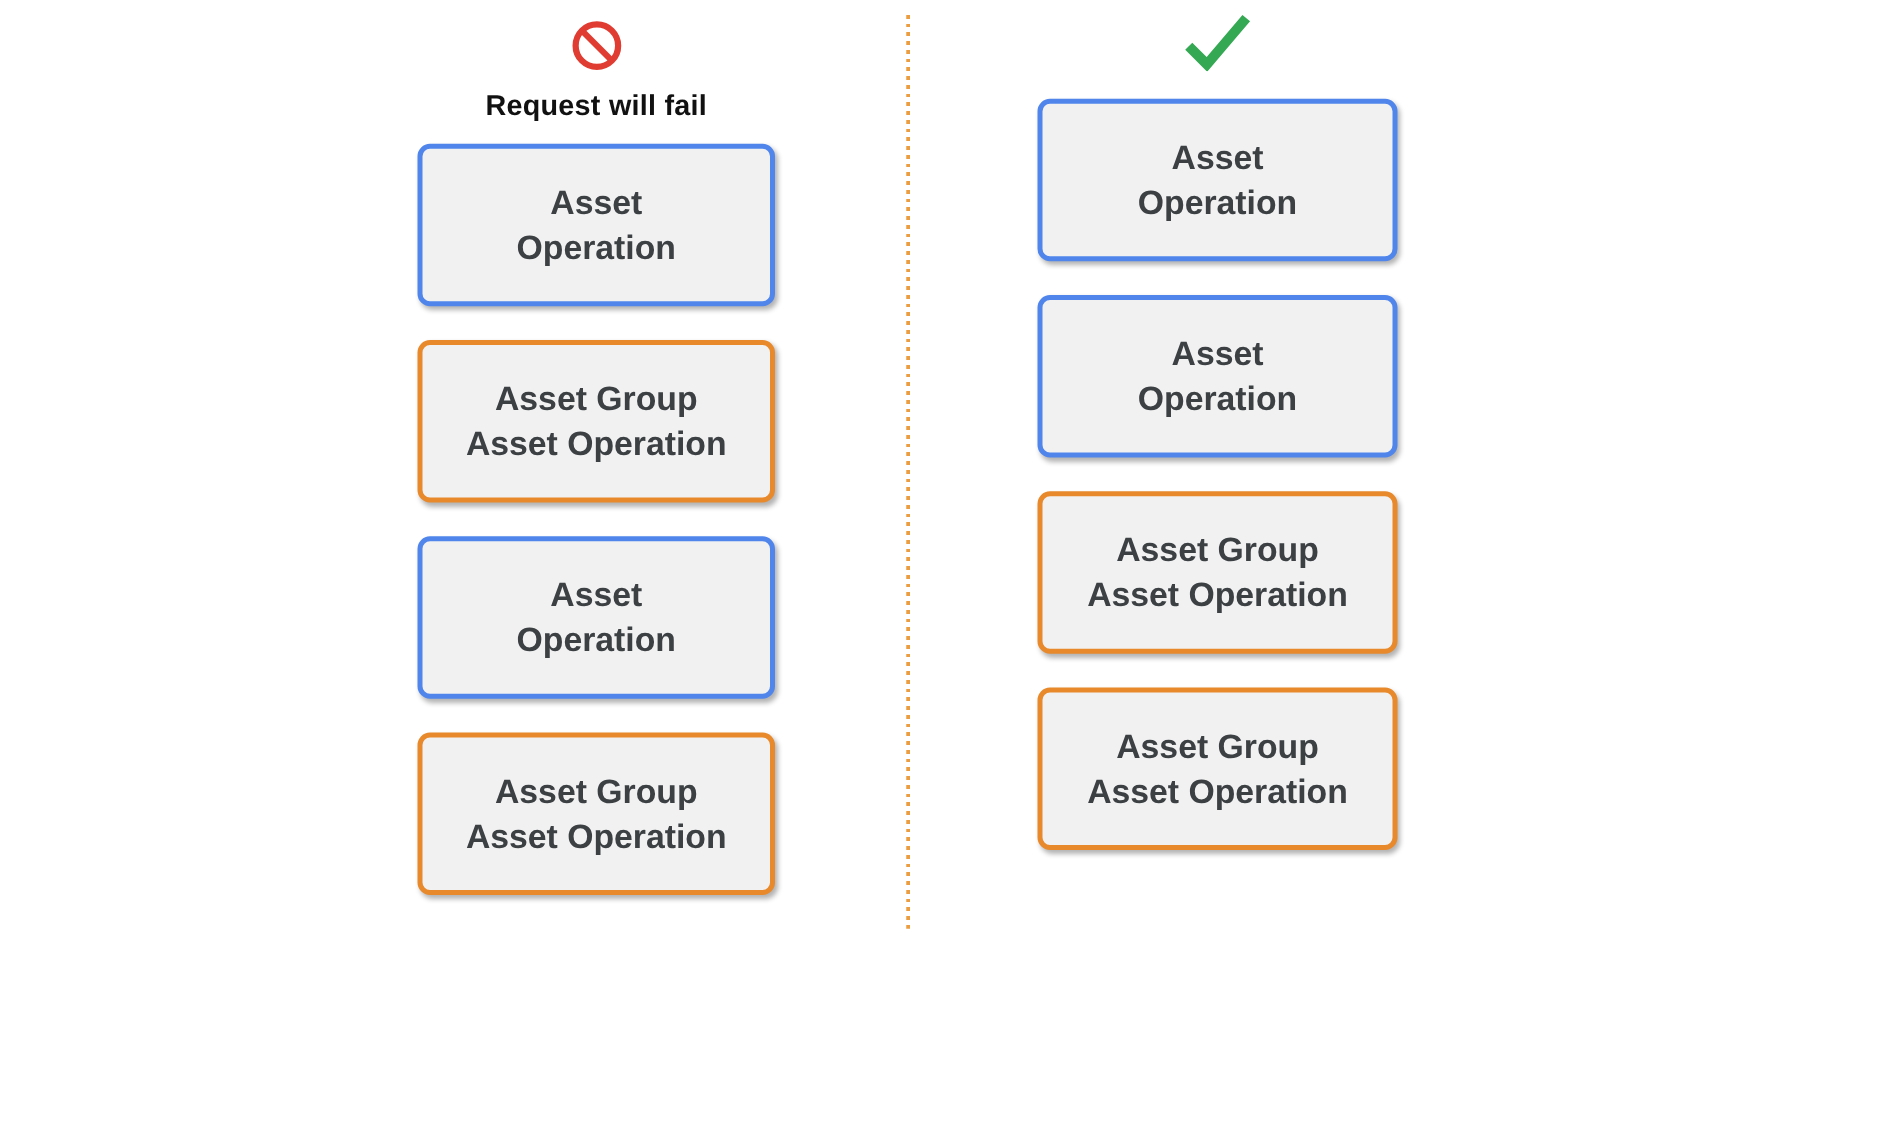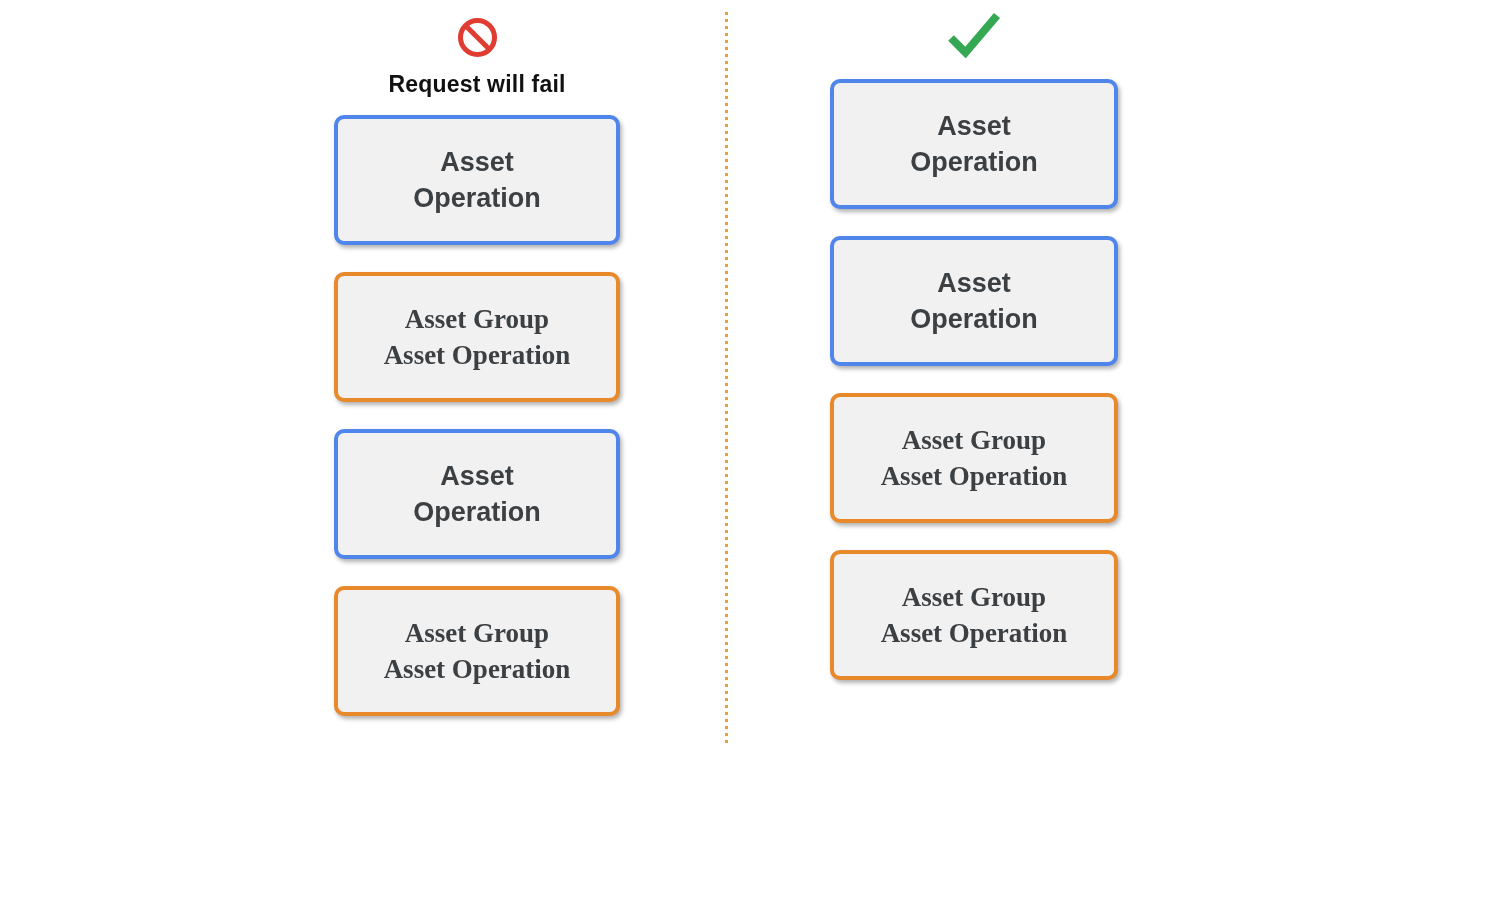--- a/index.html
+++ b/index.html
@@ -57,21 +57,21 @@
     width: 100%;
     height: 130px;
     background: var(--box-background);
     border-radius: 10px;
     display: flex;
     align-items: center;
     justify-content: center;
     box-shadow: 2px 3px 4px rgba(0,0,0,0.30);
   }
   .box.blue   { border: 4px solid var(--blue-border); }
-  .box.orange { border: 4px solid var(--orange-border); font-family: Liberation Serif, serif; }
+  .box.orange { border: 4px solid var(--orange-border); }
   .box-label {
     font-size: 27px;
     font-weight: bold;
     line-height: 36px;
     color: var(--label-text);
     text-align: center;
     white-space: pre-line;
   }
   .divider {
     position: absolute;

